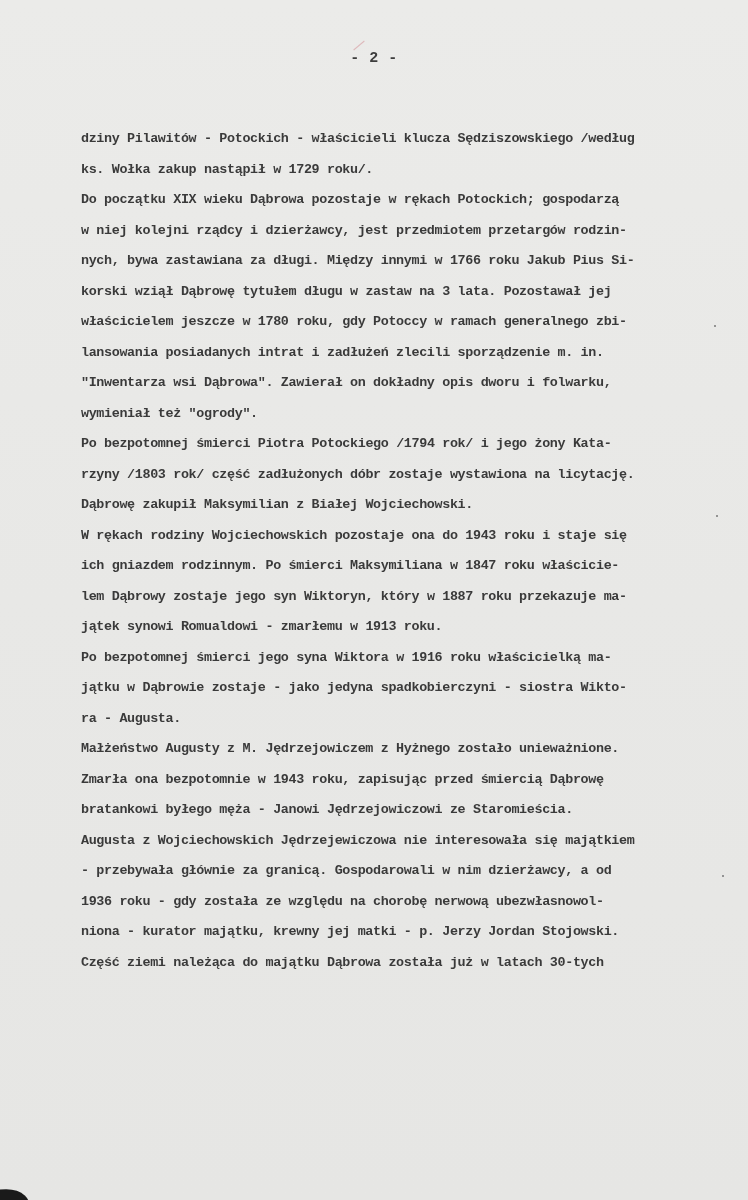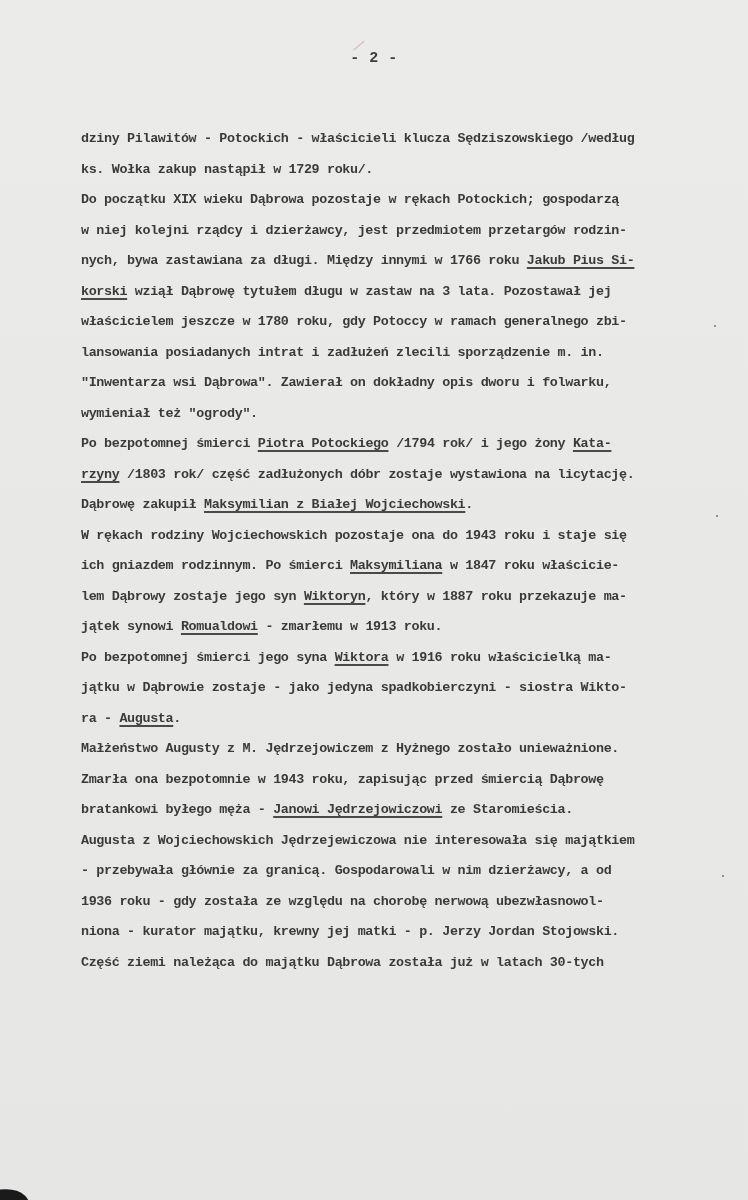--- a/index.html
+++ b/index.html
@@ -43,21 +43,20 @@
       color: #3a3a3a;
       line-height: 30.5px;
       letter-spacing: -0.35px;
       white-space: pre;
     }
     .line {
       display: block;
       height: 30.5px;
     }
     .u {
-      text-decoration: underline;
       text-decoration-thickness: 1.5px;
       text-underline-offset: 3px;
       text-decoration-color: #4a4a4a;
     }
     .speck {
       position: absolute;
       width: 2px; height: 2px;
       border-radius: 50%;
       background: #777;
     }

